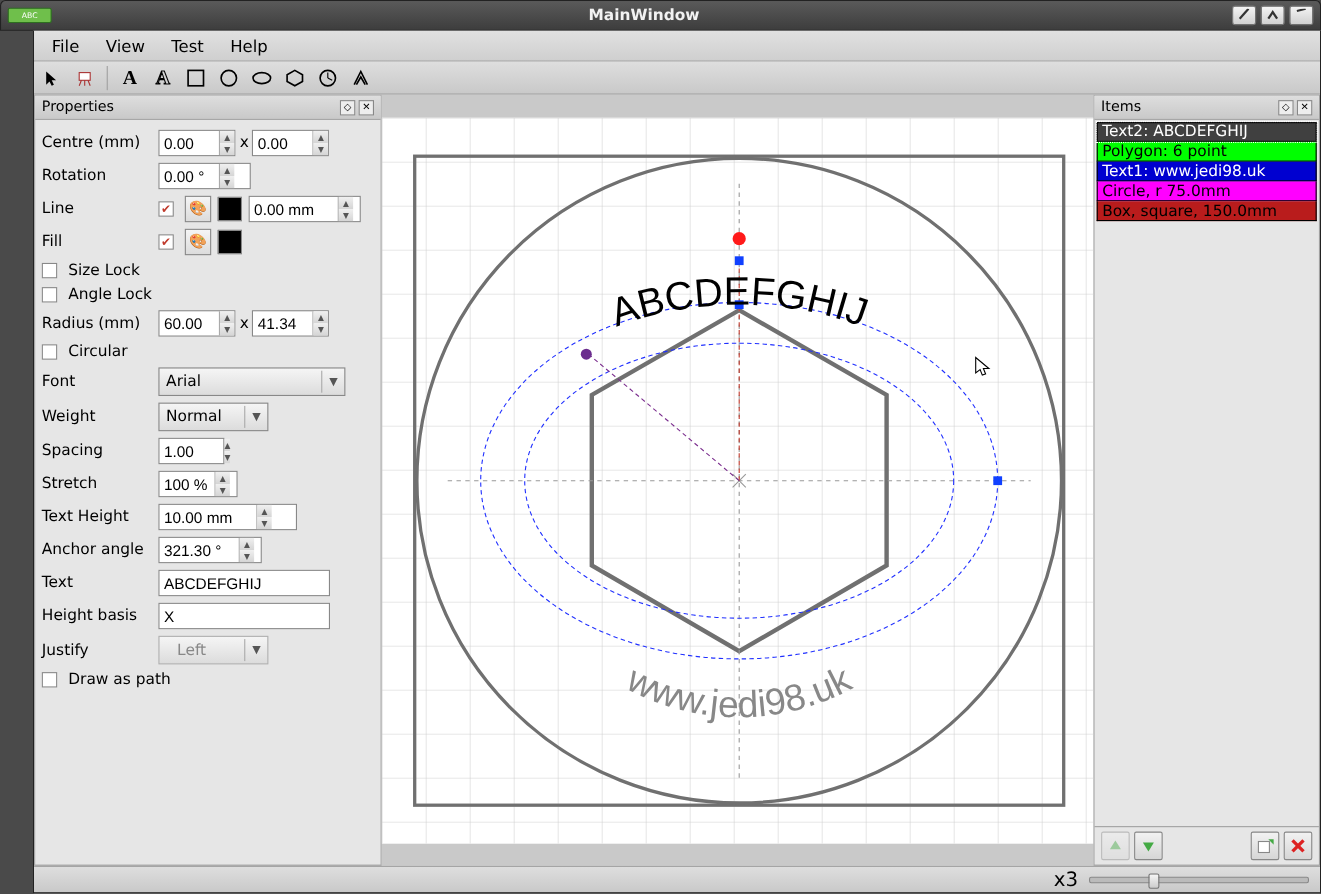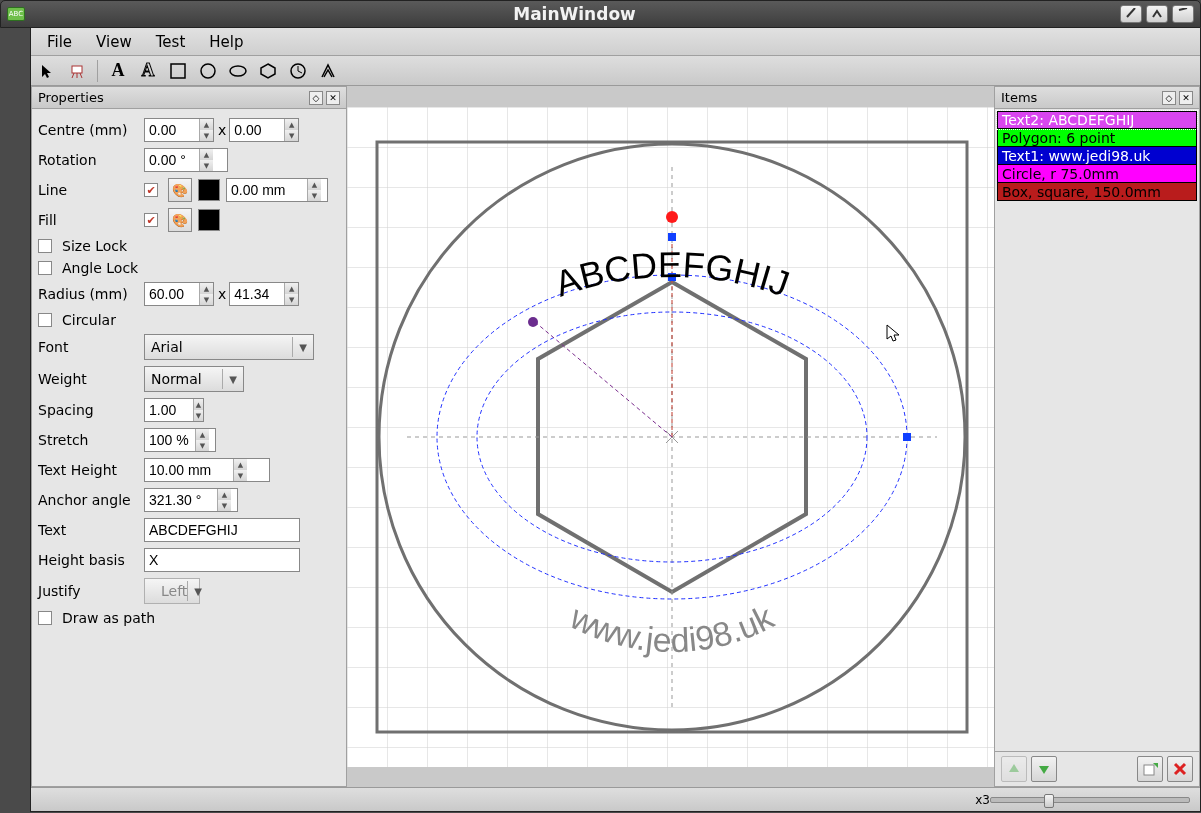--- a/index.html
+++ b/index.html
@@ -21,33 +21,33 @@
     background: linear-gradient(#5a5a5a, #3d3d3d);
     display: flex;
     align-items: center;
     padding: 0 6px;
     color: #fff;
     border-top-left-radius: 5px;
     border-top-right-radius: 5px;
     border: 1px solid #222;
   }
   .titlebar .win-icon {
-    width: 18px; height: 14px;
+    width: 40px; height: 14px;
     background: #6fbf4b;
     border: 1px solid #2d6f1f;
     border-radius: 2px;
     margin-right: 8px;
     display:flex; align-items:center; justify-content:center;
     font-size:7px; color:#fff;
   }
   .titlebar .title {
     flex: 1;
     text-align: center;
     font-weight: bold;
-    font-size: 17px;
+    font-size: 14px;
     color: #f2f2f2;
   }
   .titlebar .win-btn {
     width: 22px; height: 18px;
     margin-left: 4px;
     background: linear-gradient(#f4f4f4,#d0d0d0);
     border: 1px solid #777;
     border-radius: 3px;
     display:flex; align-items:center; justify-content:center;
     color:#333;
@@ -156,21 +156,21 @@
     padding:2px 4px; font-size:14px; width:156px;
   }
   .combo {
     border:1px solid #888; background:linear-gradient(#f5f5f5,#dcdcdc);
     height:26px; padding:2px 6px; font-size:14px;
     display:flex; align-items:center;
     width:170px;
   }
   .combo .arrow { margin-left:auto; font-size:10px; color:#555;
     border-left:1px solid #aaa; padding-left:6px; height:100%; display:flex; align-items:center;}
-  .combo.small { width: 56px; padding-left: 16px; }
+  .combo.small { width: 100px; padding-left: 16px; }
   .combo.dim { color:#888; border-color:#b0b0b0; }
   .swatch {
     width:22px; height:22px; border:1px solid #888;
   }
   .palette-btn {
     width:24px; height:24px; border:1px solid #888;
     background:linear-gradient(#f5f5f5,#dcdcdc);
     display:flex; align-items:center; justify-content:center;
     font-size:13px;
   }
@@ -225,21 +225,22 @@
   }
   .sq-btn.disabled { opacity:0.45; }
 
   
   .statusbar {
     height: 24px;
     background: linear-gradient(#dedede,#c9c9c9);
     border-top: 1px solid #9a9a9a;
     display:flex; align-items:center; justify-content:flex-end;
     padding: 0 10px;
-    font-size:12px;
+    gap: 10px;
+    font-size:18px;
   }
   .zoom-slider {
     width: 200px; height:6px; background:#bbb; border:1px solid #888;
     border-radius:2px; position:relative;
   }
   .zoom-slider .thumb {
     position:absolute; top:-4px; width:10px; height:14px;
     background:linear-gradient(#f5f5f5,#ccc); border:1px solid #777;
     border-radius:2px;
   }
@@ -450,21 +451,21 @@
         <div class="prop-row">
           <span>Weight</span>
           <span class="combo" style="width:100px">
               <span>Normal</span>
               <span class="arrow">▼</span>
             </span>
         </div>
         <div class="prop-row">
           <span>Spacing</span>
           <span class="spin" style="width:60px">
-              <input style="width: 48px;" value="1.00">
+              <input style="width: 58px;" value="1.00">
               <span class="arrows">
                 <div>▲</div>
                 <div>▼</div>
               </span>
             </span>
         </div>
         <div class="prop-row">
           <span>Stretch</span>
           <span class="spin" style="width:72px">
               <input style="width: 50px;" value="100 %">
@@ -572,21 +573,21 @@
     </div>
 
     <div class="panel items">
       <div class="panel-title">
         <span>Items</span>
         <span class="spacer"></span>
         <span class="pin">◇</span>
         <span class="pclose">✕</span>
       </div>
       <div class="items-list" id="items-list">
-          <div class="item-row" style="background: #d946ef; color: rgb(255, 255, 255); outline: rgb(255, 255, 255) dotted 1px;">Text2: ABCDEFGHIJ</div>
+          <div class="item-row" style="background: #404040; color: rgb(255, 255, 255); outline: rgb(255, 255, 255) dotted 1px;">Text2: ABCDEFGHIJ</div>
           <div class="item-row" style="background: rgb(0, 255, 0); color: rgb(0, 0, 0);">Polygon: 6 point</div>
           <div class="item-row" style="background: rgb(0, 0, 208); color: rgb(255, 255, 255);">Text1: www.jedi98.uk</div>
           <div class="item-row" style="background: rgb(255, 0, 255); color: rgb(0, 0, 0);">Circle, r 75.0mm</div>
           <div class="item-row" style="background: #b91c1c; color: rgb(0, 0, 0);">Box, square, 150.0mm</div>
         </div>
       <div class="items-footer">
         <div class="sq-btn disabled">
             <svg width="14" height="14">
               <polygon points="7,2 12,10 2,10" fill="#4a4"></polygon>
             </svg>

